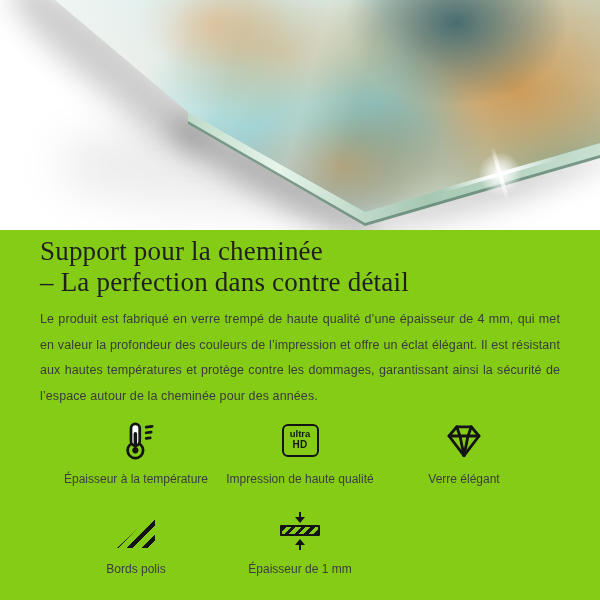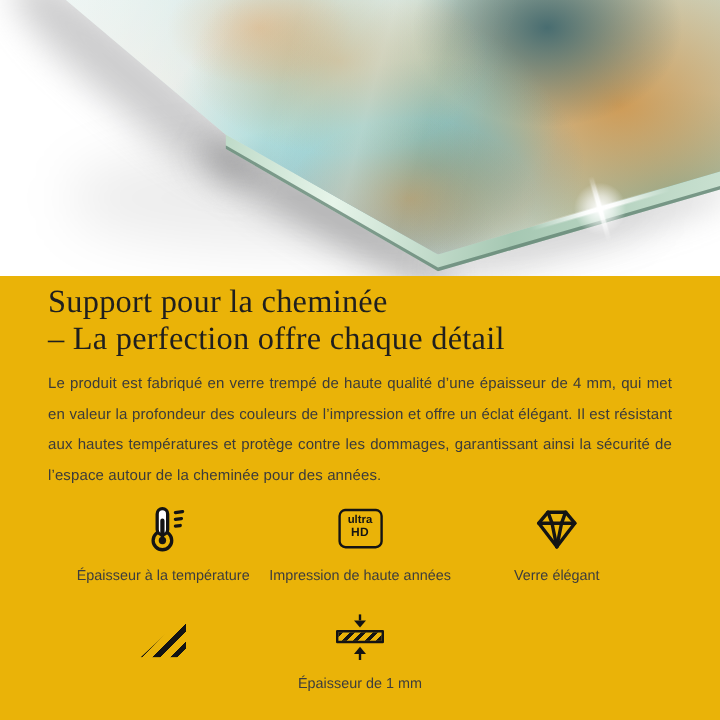--- a/index.html
+++ b/index.html
@@ -1,18 +1,18 @@
 <!DOCTYPE html>
 <html><head>
 <meta charset="utf-8">
 <style>
   * { box-sizing: border-box; margin: 0; padding: 0; }
   html, body { background: #fff; }
   body { font-family: "Liberation Sans", sans-serif; }
-  .page { position: relative; width: 600px; height: 600px; background: #eab308; overflow: hidden; }
+  .page { position: relative; width: 600px; height: 600px; background: #84cc16; overflow: hidden; }
 
   
   .hero { position: relative; width: 600px; height: 230px; background: #fff; overflow: hidden; }
   .hero * { position: absolute; }
 
   .sh { filter: blur(14px); border-radius: 40%; }
   .sh1 { left: -14px; top: 40px; width: 250px; height: 52px; background: rgba(130,130,132,0.40); transform: rotate(40deg); }
   .sh2 { left: 158px; top: 158px; width: 230px; height: 40px; background: rgba(90,90,92,0.42); transform: rotate(29deg); }
   .sh3 { left: 352px; top: 178px; width: 260px; height: 28px; background: rgba(120,120,122,0.30); transform: rotate(-16deg); }
   .sh4 { left: 60px; top: 120px; width: 480px; height: 90px; background: rgba(0,0,0,0.07); filter: blur(22px); }
@@ -106,21 +106,21 @@
     <div class="sparkle">
       <div class="beam-h"></div>
       <div class="beam-v"></div>
       <div class="glow"></div>
     </div>
   </div>
 
   <div class="content">
     <h1>
       <span>Support pour la cheminée</span><br>
-      <span>– La perfection offre chaque détail</span>
+      <span>– La perfection dans contre détail</span>
     </h1>
     <p class="desc">Le produit est fabriqué en verre trempé de haute qualité d’une épaisseur de 4 mm, qui met en valeur la profondeur des couleurs de l’impression et offre un éclat élégant. Il est résistant aux hautes températures et protège contre les dommages, garantissant ainsi la sécurité de l’espace autour de la cheminée pour des années.</p>
 
     <div class="features">
 
       <div class="feature">
         <div class="icon-wrap">
           <svg class="ico-svg" width="42" height="42" viewBox="0 0 26 26">
             <circle cx="12.6" cy="18.8" r="4.8"></circle>
             <rect x="9.9" y="2.4" width="5.4" height="13.4" rx="2.7" fill="#ffffff"></rect>
@@ -134,21 +134,21 @@
         <div class="label">Épaisseur à la température</div>
       </div>
 
       <div class="feature">
         <div class="icon-wrap">
           <div class="uhd-box">
             <div class="uhd-top">ultra</div>
             <div class="uhd-bottom">HD</div>
           </div>
         </div>
-        <div class="label">Impression de haute années</div>
+        <div class="label">Impression de haute qualité</div>
       </div>
 
 
       <div class="feature">
         <div class="icon-wrap">
           <svg class="ico-svg" width="44" height="40" viewBox="0 0 26 24">
             <path d="M4 9 L8.6 3.5 H17.4 L22 9 L13 20.8 Z"></path>
             <line x1="4" y1="9" x2="22" y2="9"></line>
             <line x1="8.6" y1="3.5" x2="10.6" y2="9"></line>
             <line x1="17.4" y1="3.5" x2="15.4" y2="9"></line>
@@ -156,20 +156,21 @@
             <line x1="15.4" y1="9" x2="13" y2="20.8"></line>
           </svg>
         </div>
         <div class="label">Verre élégant</div>
       </div>
 
       <div class="feature">
         <div class="icon-wrap">
           <div class="edges-tri"></div>
         </div>
+        <div class="label">Bords polis</div>
       </div>
 
       <div class="feature">
         <div class="icon-wrap">
           <div class="press">
             <div class="stem"></div>
             <div class="head-down"></div>
             <div class="bar"></div>
             <div class="head-up"></div>
             <div class="stem"></div>

